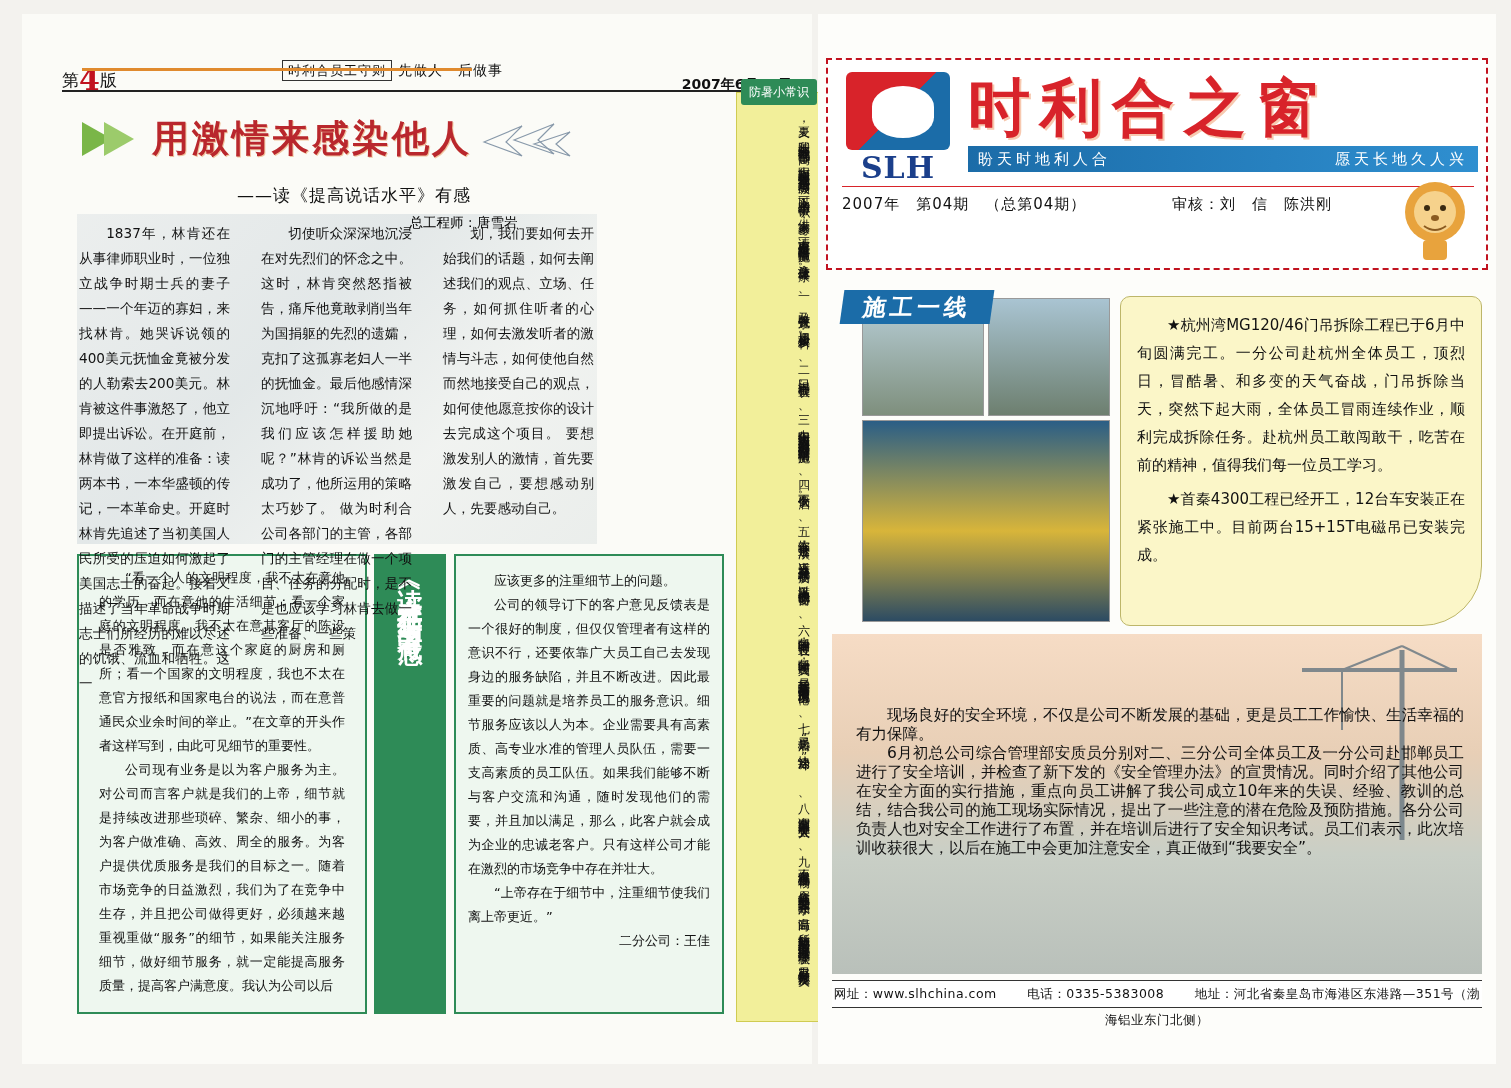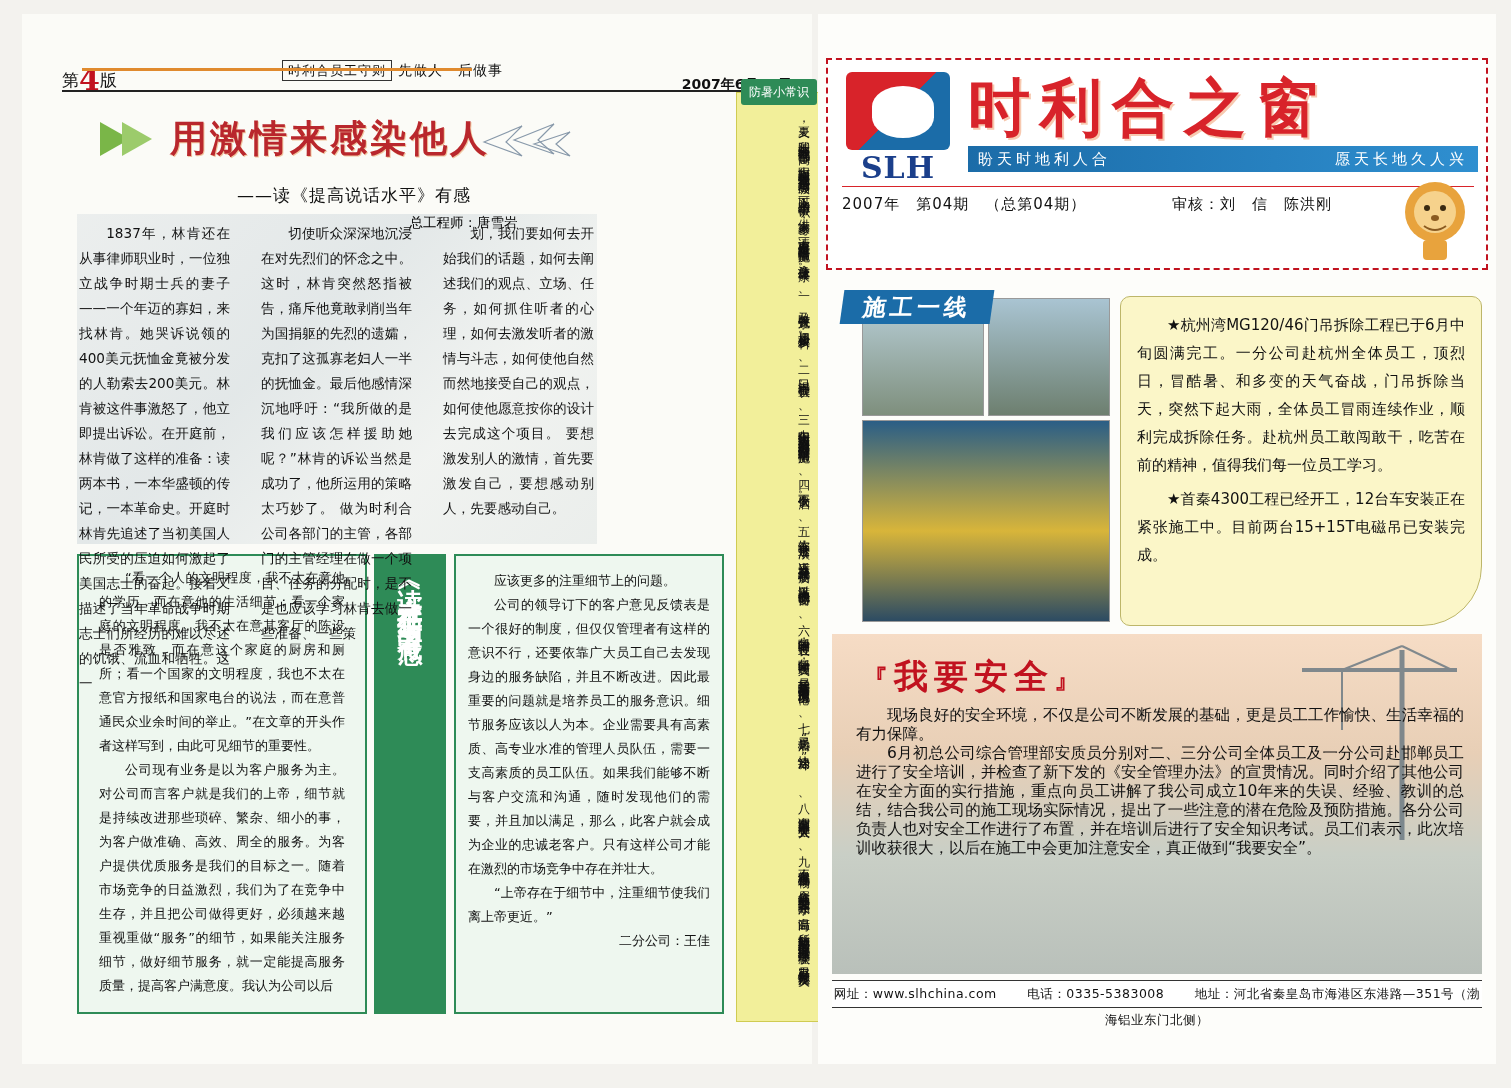--- a/index.html
+++ b/index.html
@@ -26,21 +26,21 @@
     position:absolute;left:220px;top:4px;font-size:14px;color:#111;
     letter-spacing:1px;white-space:nowrap;
   }
   .hdr .creed .box{
     border:1px solid #333;padding:2px 5px;margin-right:6px;font-size:13px;
   }
   .hdr .date{position:absolute;right:0;top:18px;font-size:14px;color:#111;font-weight:bold;}
   .hdr .rule{position:absolute;left:0;top:32px;width:730px;height:2px;background:#222;}
 
   
-  .title-zone{position:absolute;left:78px;top:100px;width:540px;height:80px;}
+  .title-zone{position:absolute;left:60px;top:100px;width:540px;height:80px;}
   .arrow-green{
     position:absolute;left:0;top:8px;width:0;height:0;
     border-top:17px solid transparent;border-bottom:17px solid transparent;
     border-left:30px solid #7ab648;
   }
   .arrow-green2{
     position:absolute;left:22px;top:8px;width:0;height:0;
     border-top:17px solid transparent;border-bottom:17px solid transparent;
     border-left:30px solid #9ccb6b;
   }
@@ -344,23 +344,20 @@
     </div>
 
     <div class="safety">
       <svg class="crane" viewBox="0 0 180 210">
         <line x1="120" y1="10" x2="120" y2="200" stroke="#6d7b84" stroke-width="5"></line>
         <line x1="20" y1="30" x2="175" y2="30" stroke="#6d7b84" stroke-width="4"></line>
         <line x1="120" y1="6" x2="60" y2="30" stroke="#6d7b84" stroke-width="2"></line>
         <line x1="120" y1="6" x2="170" y2="30" stroke="#6d7b84" stroke-width="2"></line>
         <line x1="60" y1="30" x2="60" y2="90" stroke="#6d7b84" stroke-width="2"></line>
       </svg>
-      <div class="safety-title">
-        <span class="q">『</span><span>我要安全</span><span class="q">』</span>
-      </div>
       <div class="safety-body">
         <p>现场良好的安全环境，不仅是公司不断发展的基础，更是员工工作愉快、生活幸福的有力保障。</p>
         <p>6月初总公司综合管理部安质员分别对二、三分公司全体员工及一分公司赴邯郸员工进行了安全培训，并检查了新下发的《安全管理办法》的宣贯情况。同时介绍了其他公司在安全方面的实行措施，重点向员工讲解了我公司成立10年来的失误、经验、教训的总结，结合我公司的施工现场实际情况，提出了一些注意的潜在危险及预防措施。各分公司负责人也对安全工作进行了布置，并在培训后进行了安全知识考试。员工们表示，此次培训收获很大，以后在施工中会更加注意安全，真正做到“我要安全”。</p>
       </div>
     </div>
 
     <div class="footer">
       <span>网址：www.slhchina.com</span>　　
       <span>电话：0335-5383008</span>　　
       <span>地址：河北省秦皇岛市海港区东港路—351号（渤海铝业东门北侧）</span>

